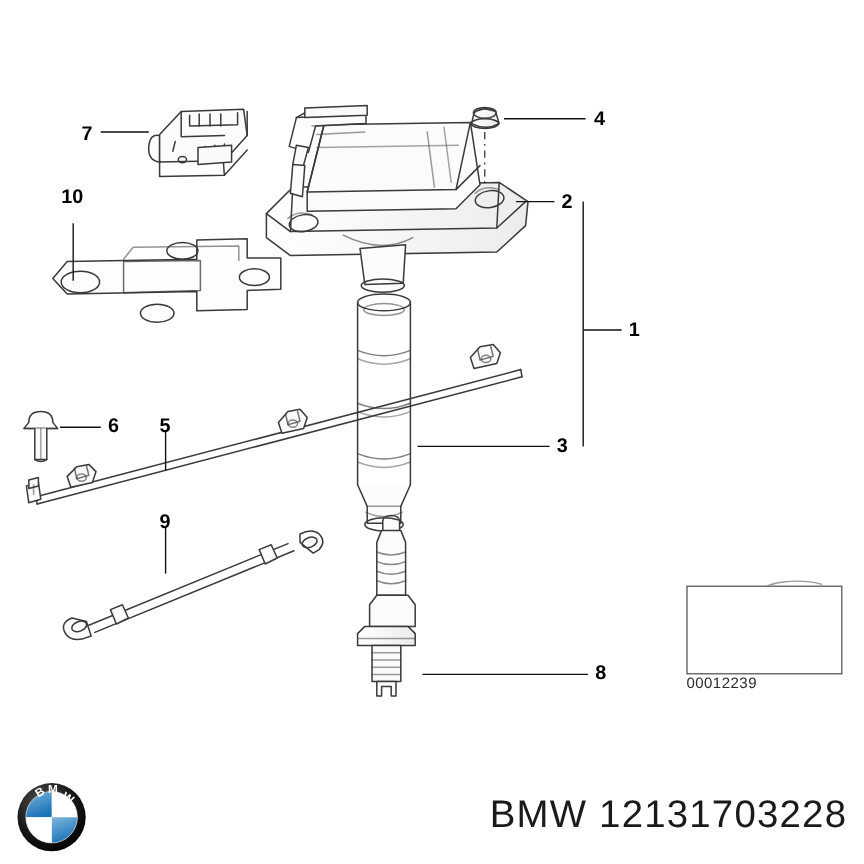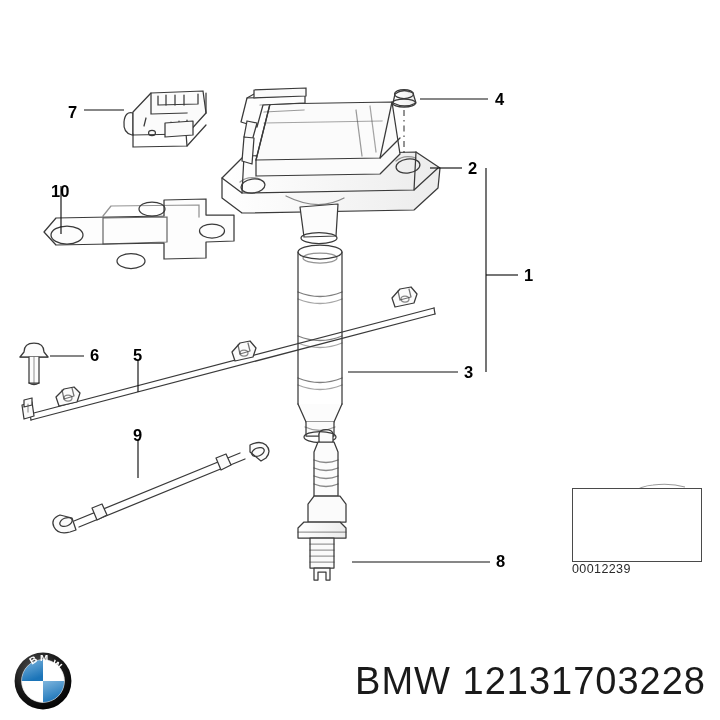--- a/index.html
+++ b/index.html
@@ -40,21 +40,21 @@
     left: 14px;
     top: 652px;
     width: 58px;
     height: 58px;
   }
   .part-number {
     position: absolute;
     right: 14px;
     top: 660px;
     font-family: "Liberation Sans", sans-serif;
-    font-size: 38px;
+    font-size: 32px;
     font-weight: 400;
     letter-spacing: 1px;
     color: #1a1a1a;
     white-space: nowrap;
   }
   .thumb-box {
     position: absolute;
     left: 572px;
     top: 488px;
     width: 128px;
@@ -307,21 +307,21 @@
 
   <div class="callout" style="left:524px; top:267px;">1</div>
   <div class="callout" style="left:468px; top:160px;">2</div>
   <div class="callout" style="left:464px; top:364px;">3</div>
   <div class="callout" style="left:495px; top:91px;">4</div>
   <div class="callout" style="left:133px; top:347px;">5</div>
   <div class="callout" style="left:90px;  top:347px;">6</div>
   <div class="callout" style="left:68px;  top:104px;">7</div>
   <div class="callout" style="left:496px; top:553px;">8</div>
   <div class="callout" style="left:133px; top:427px;">9</div>
-  <div class="callout" style="left:51px;  top:183px;">10</div>
+  <div class="callout" style="left:51px;  top:156px;">10</div>
 
   <div class="footer-bar"></div>
 
   <svg class="brand-logo" viewBox="0 0 100 100">
     <circle cx="50" cy="50" r="49" fill="url(#gLogo)"></circle>
     <circle cx="50" cy="50" r="37" fill="#ffffff"></circle>
     <path d="M50 13 A37 37 0 0 1 87 50 L50 50 Z" fill="#ffffff"></path>
     <path d="M50 13 A37 37 0 0 0 13 50 L50 50 Z" fill="url(#gBlue)"></path>
     <path d="M50 87 A37 37 0 0 0 87 50 L50 50 Z" fill="url(#gBlue)"></path>
     <path d="M50 87 A37 37 0 0 1 13 50 L50 50 Z" fill="#ffffff"></path>

